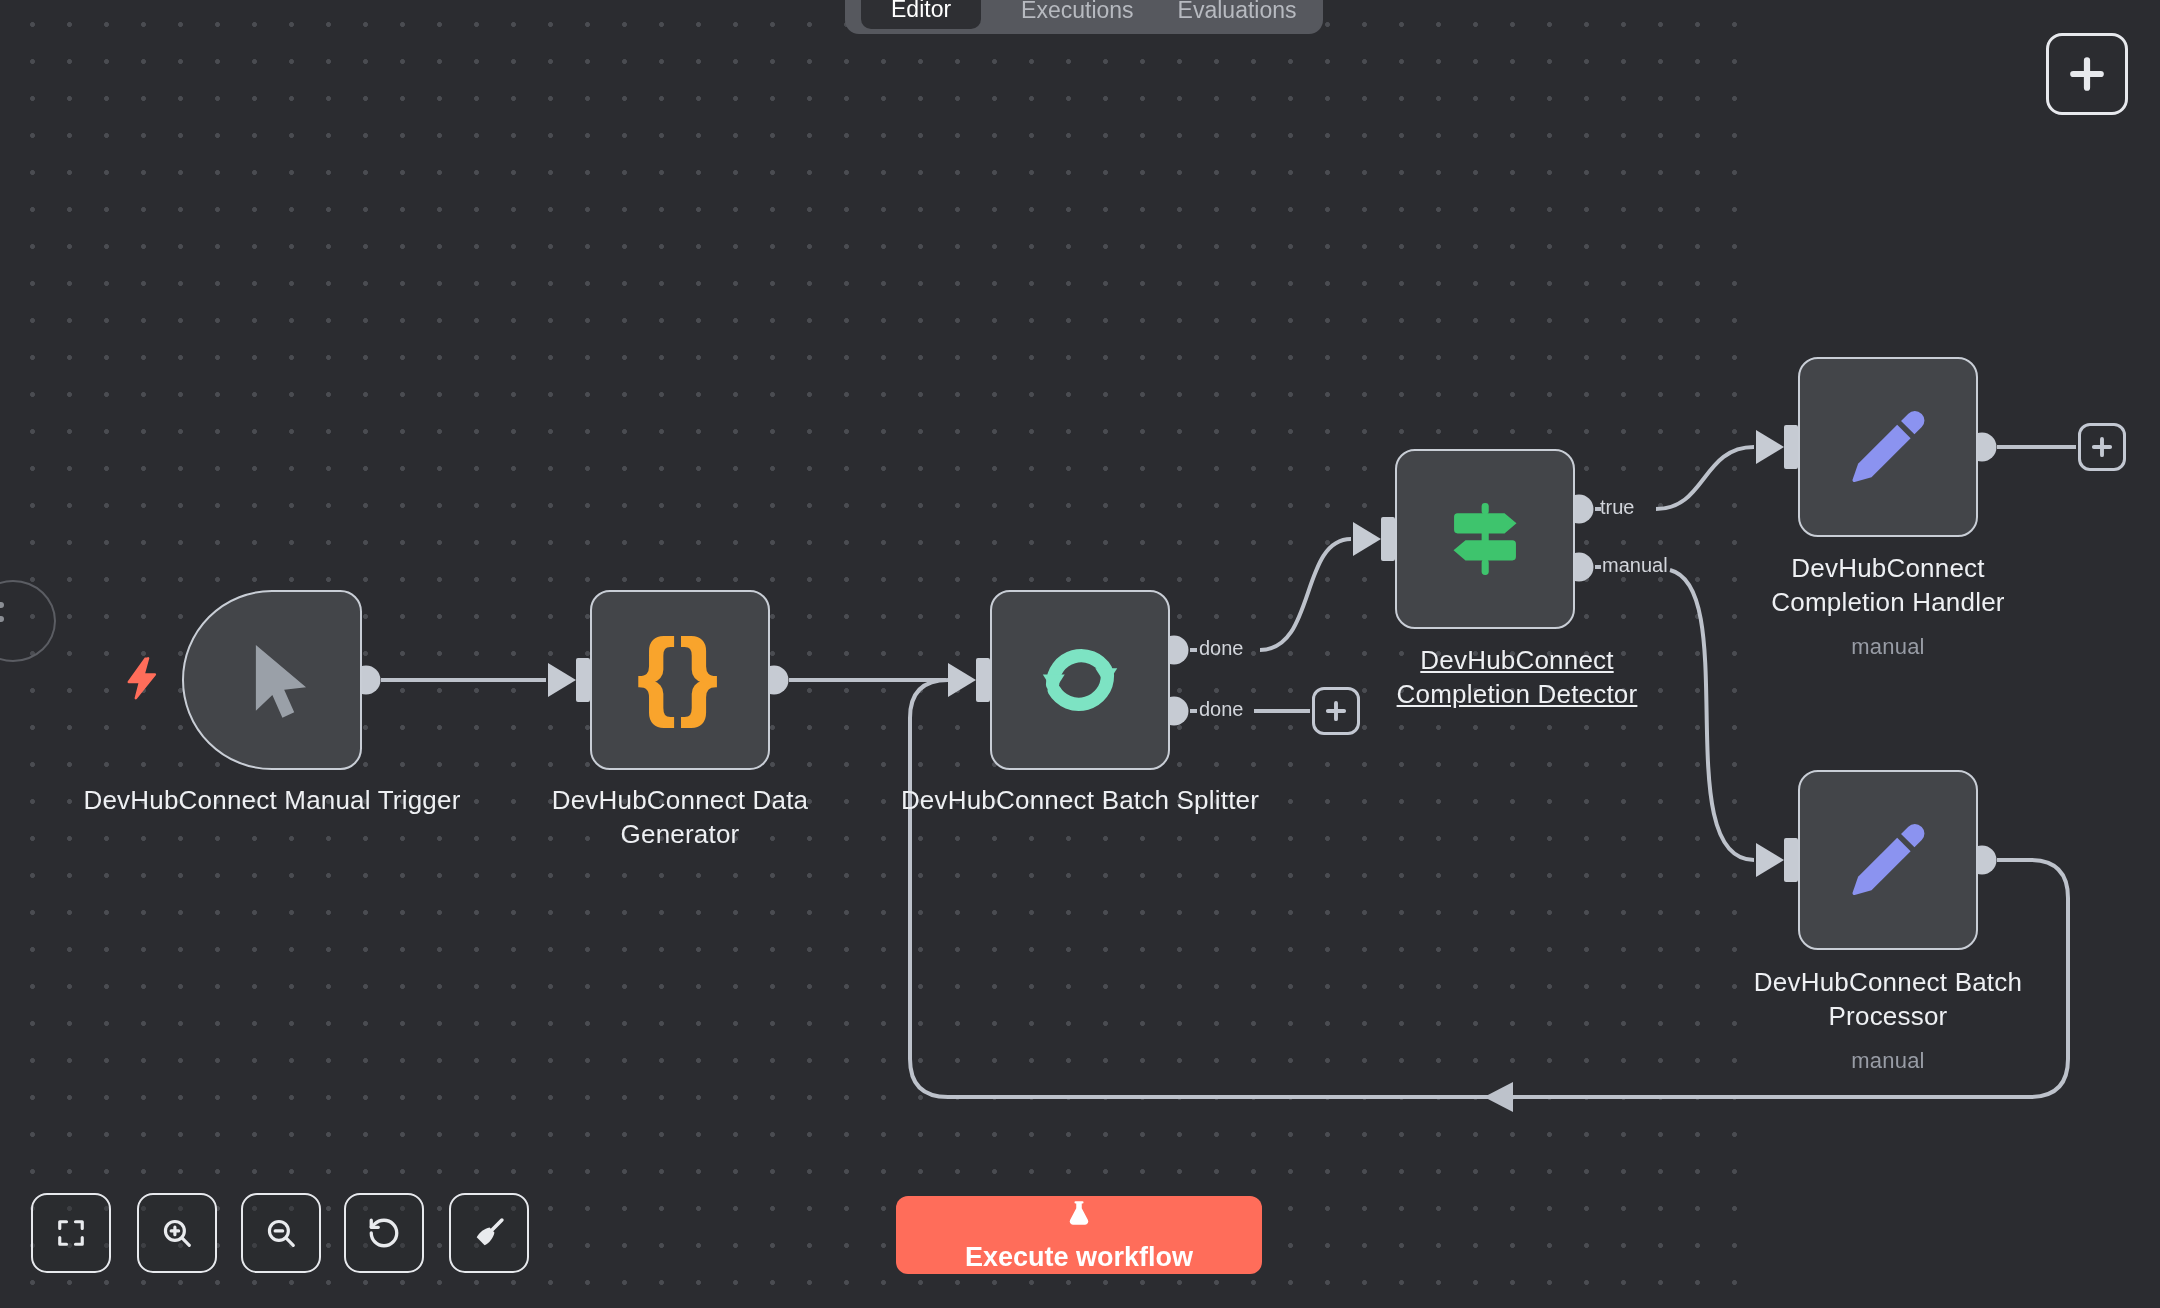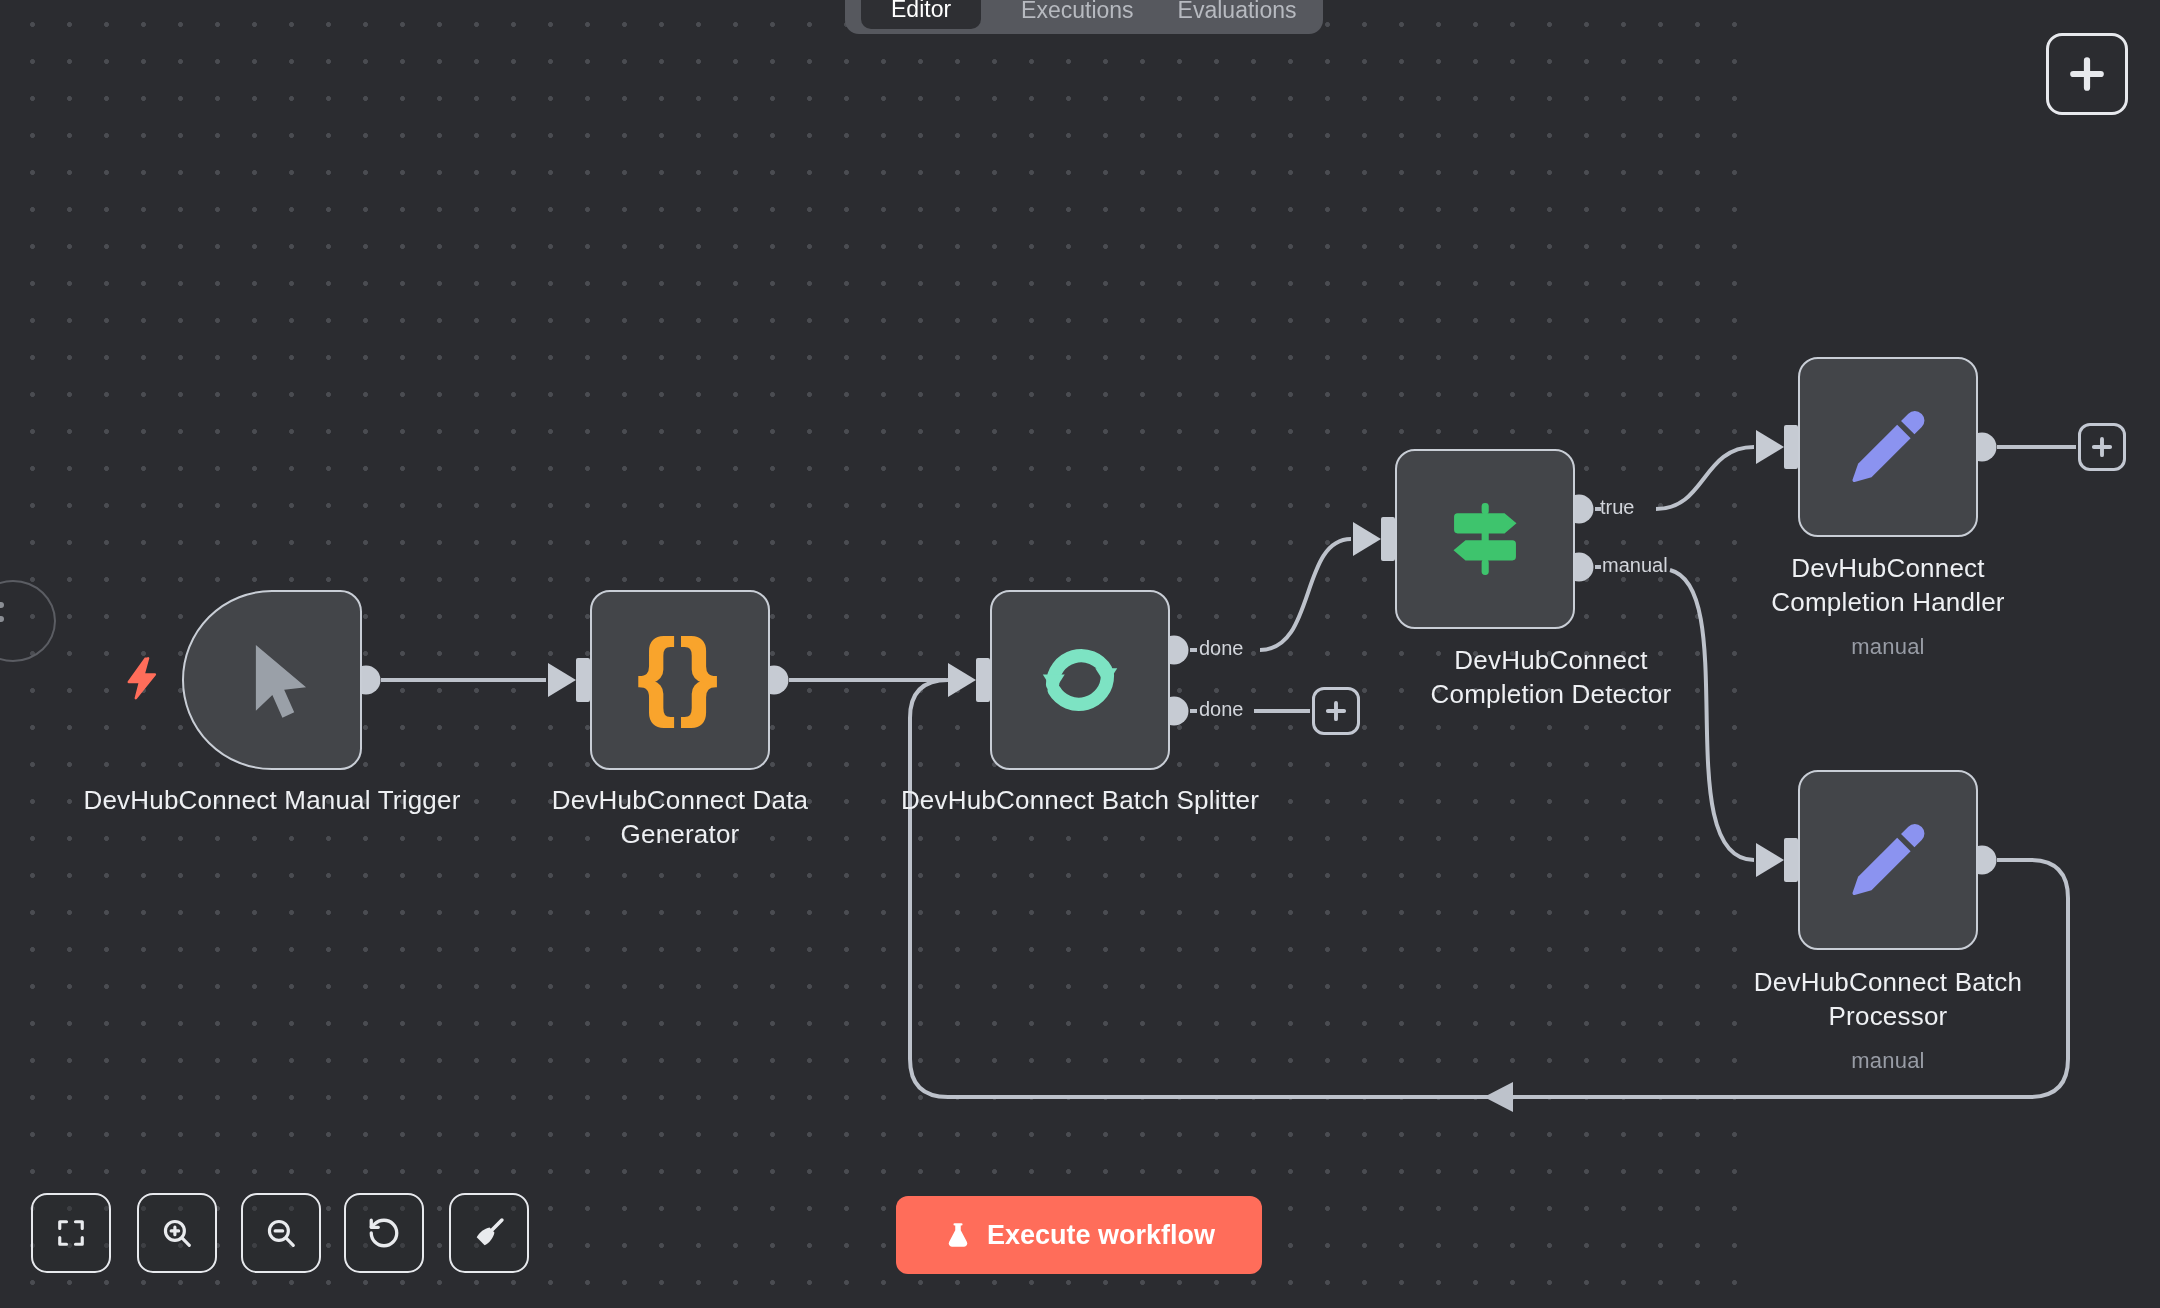--- a/index.html
+++ b/index.html
@@ -34,21 +34,21 @@
   
   .edge-add{position:absolute;width:48px;height:48px;border:3px solid #c3c8d2;border-radius:12px;
     background:#2b2c30;display:flex;align-items:center;justify-content:center;cursor:pointer;}
 
   
   .toolbar-btn{position:absolute;width:80px;height:80px;border:2.5px solid #e7e9ed;border-radius:16px;
     background:rgba(43,44,48,.4);display:flex;align-items:center;justify-content:center;cursor:pointer;}
 
   
   .execute{position:absolute;left:896px;top:1196px;width:366px;height:78px;background:#ff6d5a;border:none;
-    border-radius:12px;display:flex;align-items:center;justify-content:center;gap:14px;cursor:pointer;}
+    border-radius:12px;display:flex;align-items:center;justify-content:center;gap:14px;cursor:pointer;flex-direction:column;}
   .execute span{color:#ffffff;font-size:27px;font-weight:600;font-family:"Liberation Sans",sans-serif;}
 
   .braces{color:#f9a42c;font-size:96px;font-weight:700;letter-spacing:5px;line-height:1;
     -webkit-text-stroke:2px #f9a42c;transform:translateY(-6px);}
 
   .edge-artifact{position:absolute;left:-30px;top:580px;width:82px;height:78px;border:2.5px solid #5b5d63;
     border-radius:50%;}
   .edge-artifact i{position:absolute;width:6px;height:6px;border-radius:50%;background:#8b8e94;}
 </style>
 </head>
@@ -153,21 +153,21 @@
 
   <div class="node" style="left:1395px;top:449px;">
     <svg width="90" height="90" viewBox="0 0 24 24" fill="#3ec46d">
       <rect x="11.1" y="2.4" width="1.9" height="3" rx="0.9"></rect>
       <rect x="11.1" y="10.4" width="1.9" height="2.4"></rect>
       <rect x="11.1" y="17.4" width="1.9" height="4.2" rx="0.9"></rect>
       <path d="M4.7 5.1 h12.5 l3.2 2.7 -3.2 2.7 H4.7 a0.95 0.95 0 0 1 -0.95 -0.95 V6.05 a0.95 0.95 0 0 1 0.95 -0.95 Z"></path>
       <path d="M19.3 12.3 H6.8 l-3.2 2.7 3.2 2.7 h12.5 a0.95 0.95 0 0 0 0.95 -0.95 v-3.5 a0.95 0.95 0 0 0 -0.95 -0.95 Z"></path>
     </svg>
   </div>
-  <div class="node-label" style="left:1401px;top:643px;width:300px;">DevHubConnect Completion Detector</div>
+  <div class="node-label" style="left:1367px;top:643px;width:300px;text-decoration:underline;">DevHubConnect Completion Detector</div>
   <span class="port-label" style="left:1600px;top:496px;">true</span>
   <span class="port-label" style="left:1602px;top:554px;">manual</span>
 
   <div class="node" style="left:1798px;top:357px;">
     <svg width="92" height="92" viewBox="0 0 24 24" fill="#8b93f0">
       <path d="M17.3 3.3 a 2.4 2.4 0 0 1 3.4 0 l 0.1 0.1 a 2.4 2.4 0 0 1 0 3.4 l -1.9 1.9 -3.5 -3.5 Z"></path>
       <path d="M14.4 6.2 L17.9 9.7 L7.7 19.9 L3.3 21.1 a0.45 0.45 0 0 1 -0.55 -0.55 L4.2 16.4 Z"></path>
     </svg>
   </div>
   <div class="node-label" style="left:1733px;top:551px;width:310px;">DevHubConnect Completion Handler</div>

